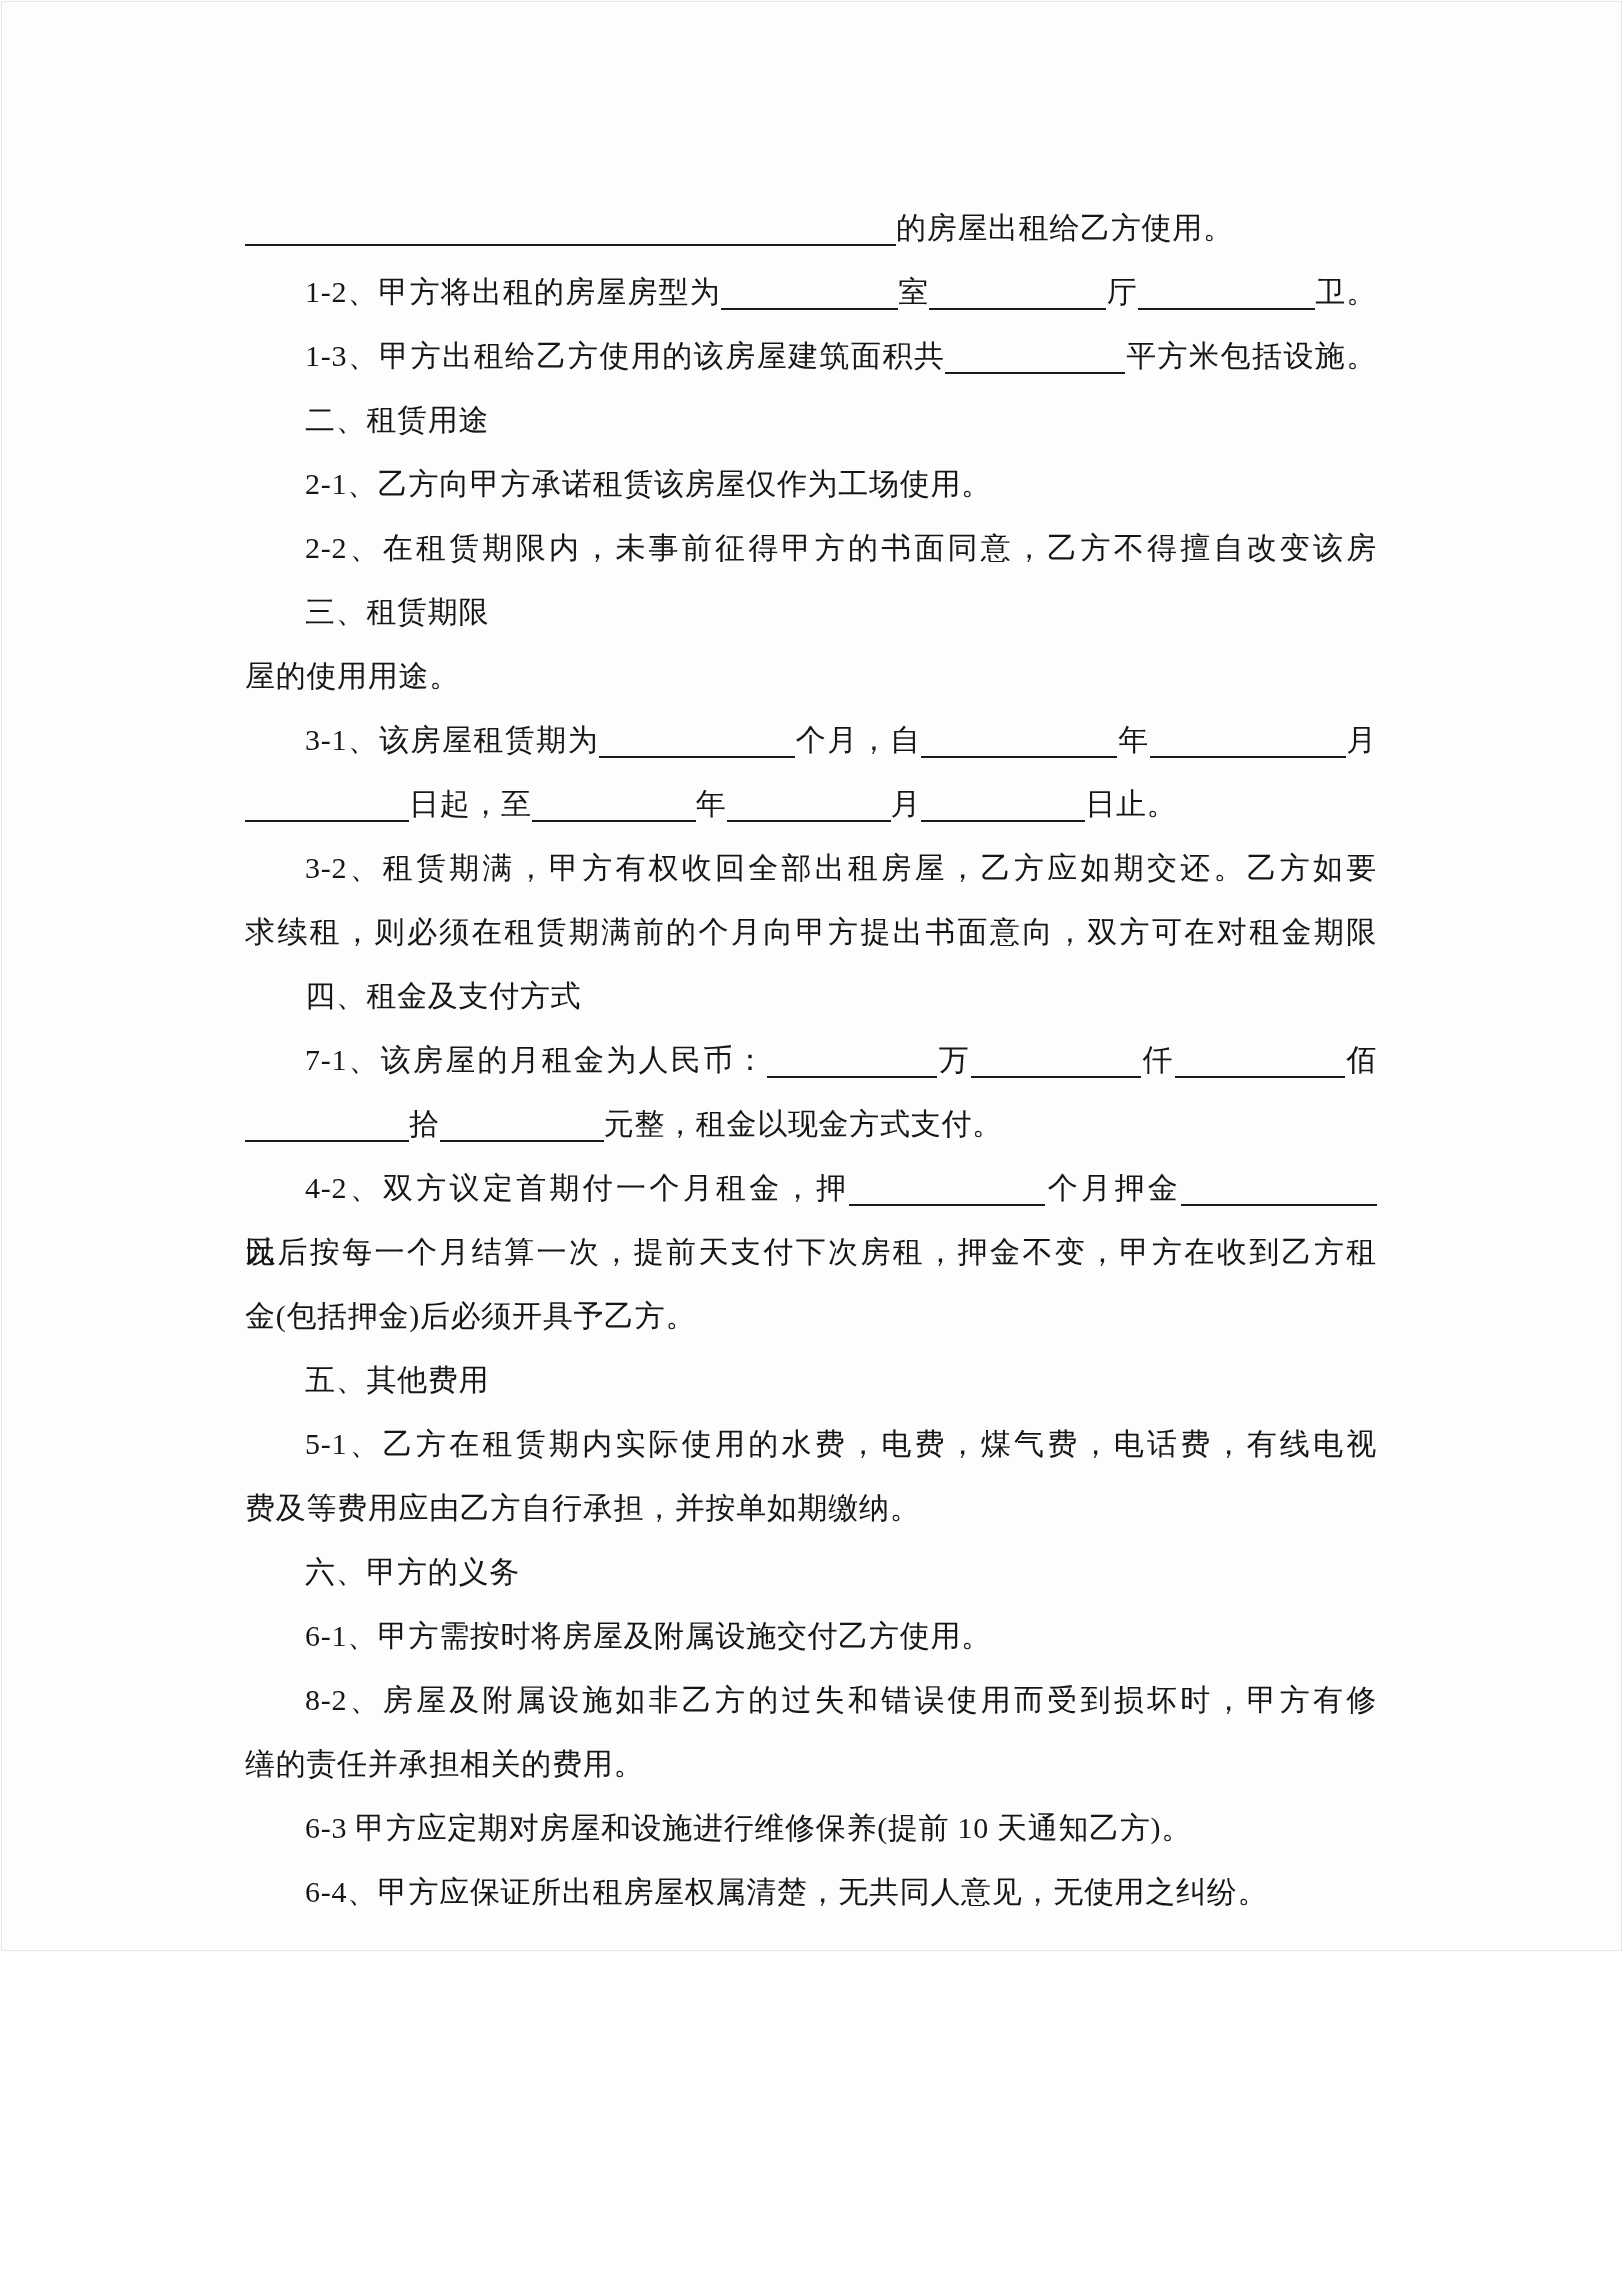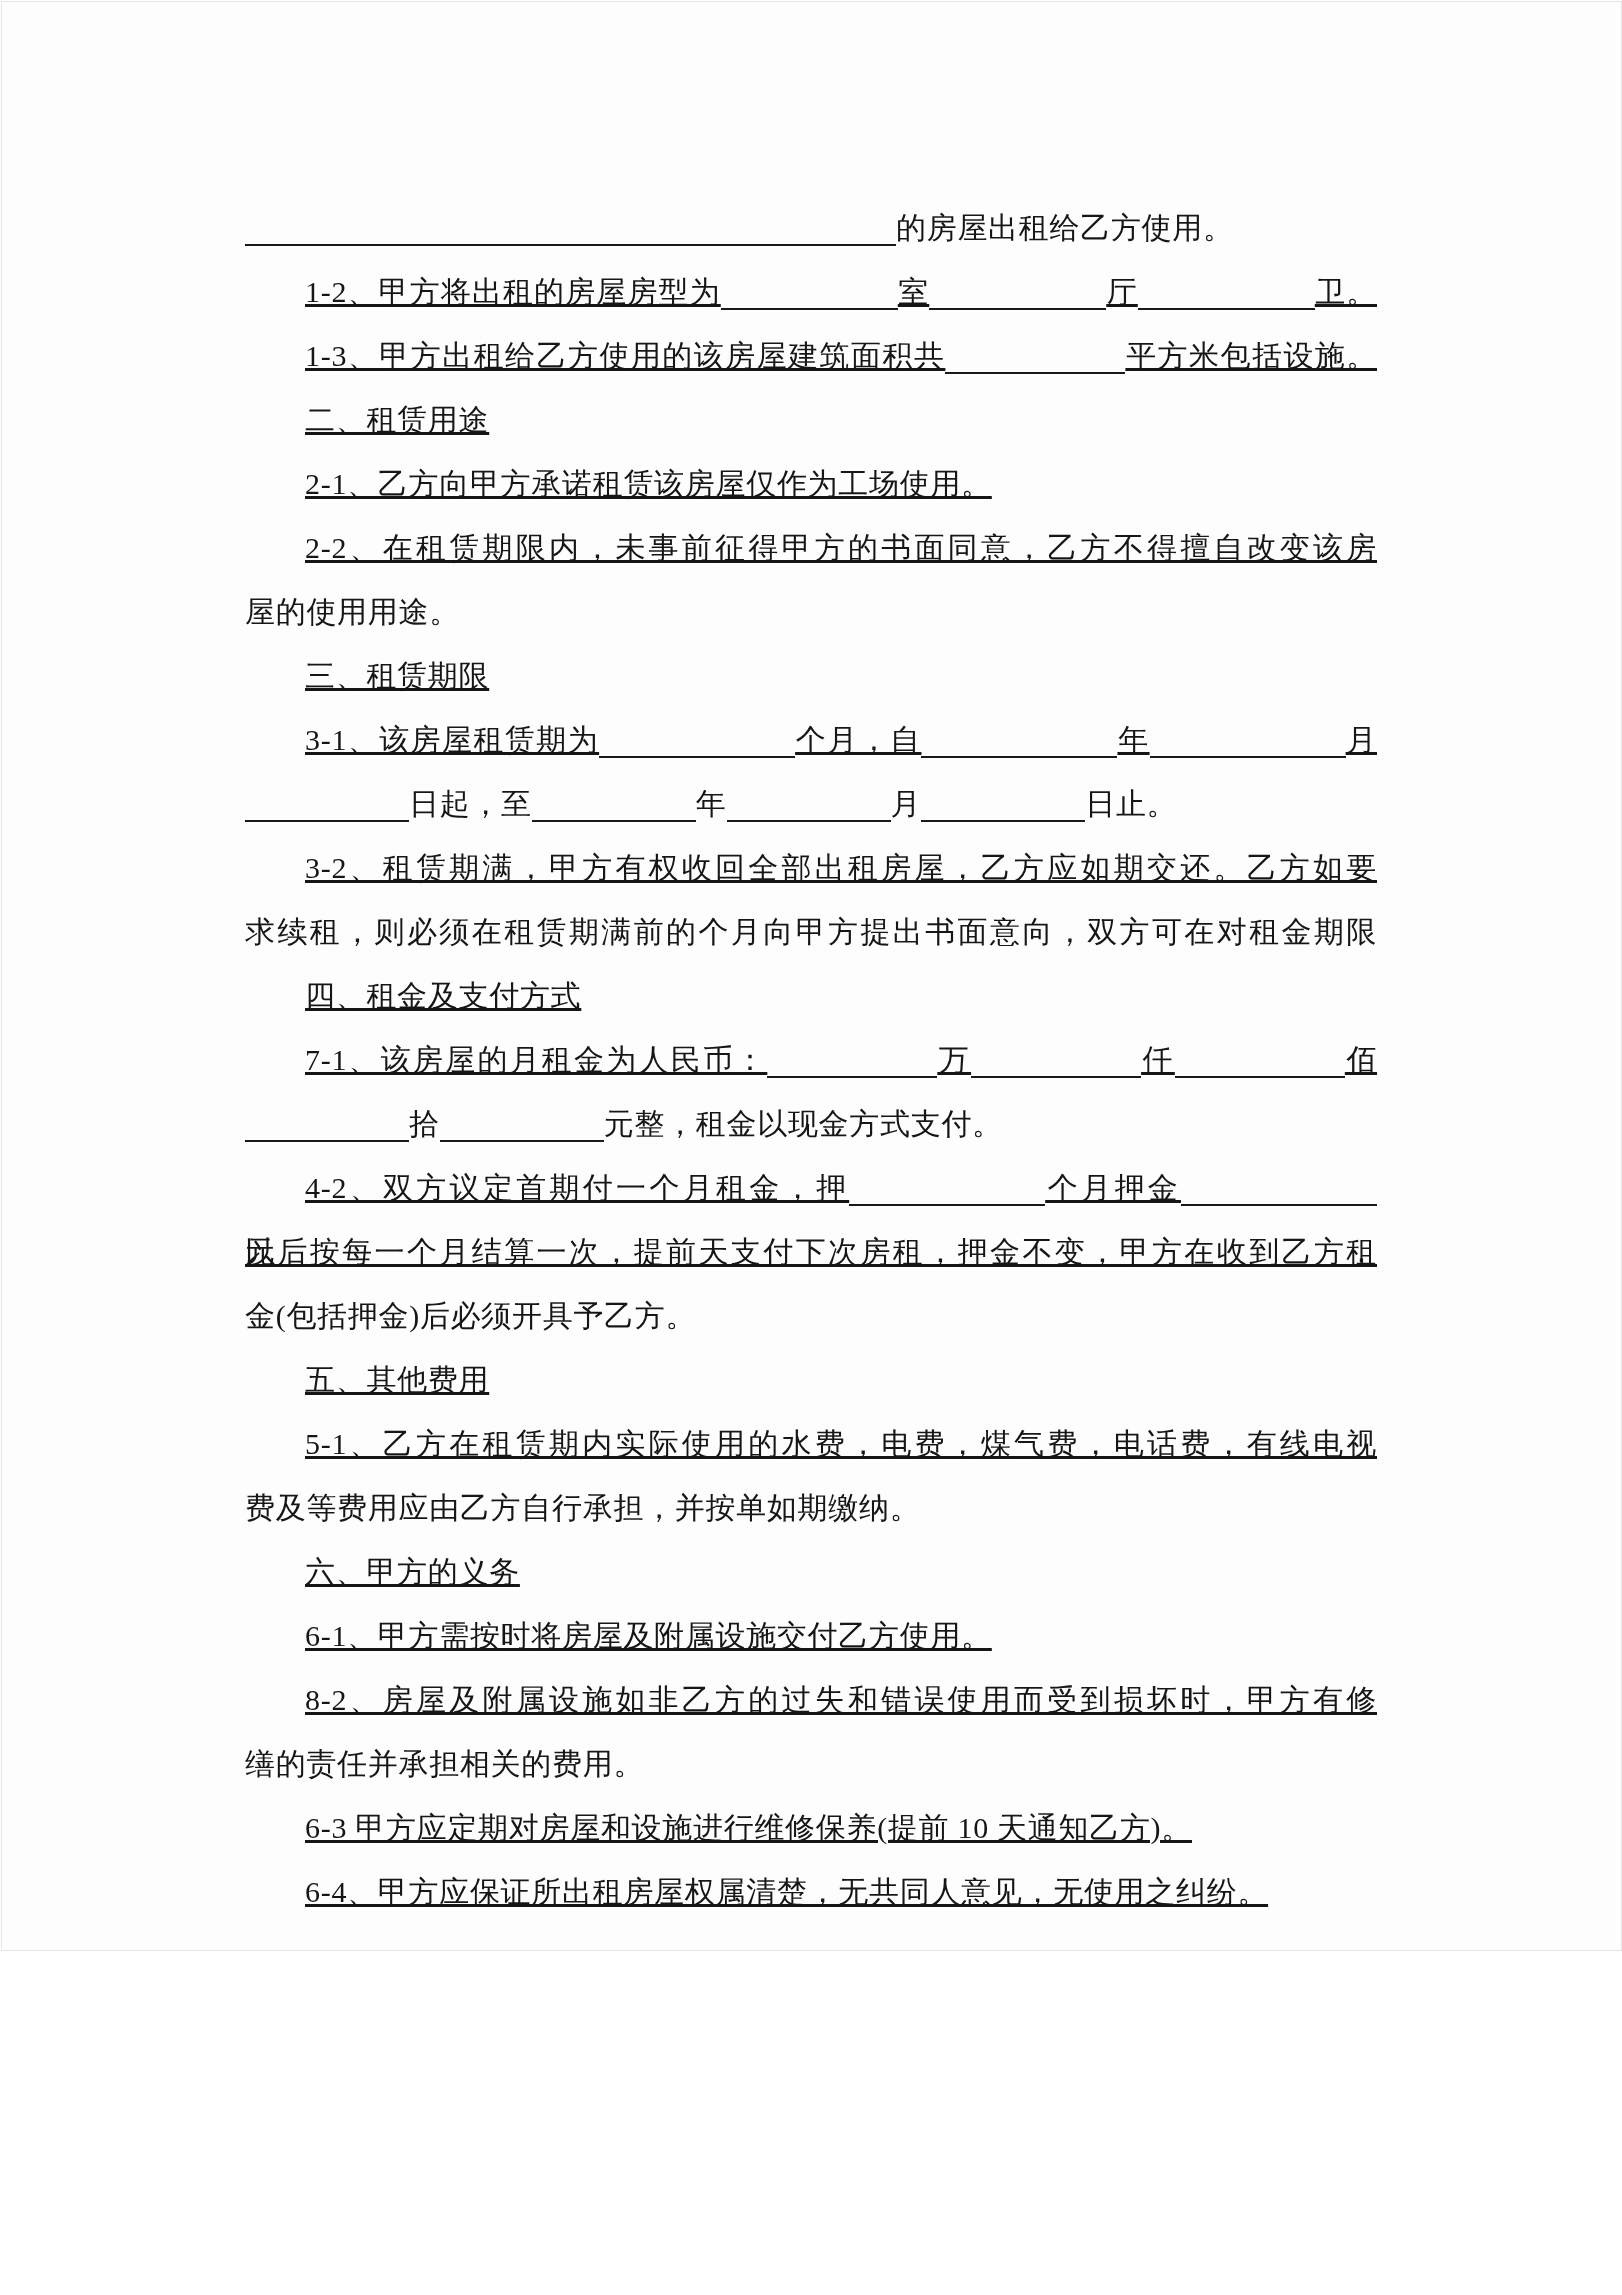--- a/index.html
+++ b/index.html
@@ -26,21 +26,20 @@
     font-size: 30px;
   }
   .line {
     height: 64px;
     line-height: 64px;
     white-space: nowrap;
     letter-spacing: 0.7px;
   }
   .line.indent {
     text-indent: 60px;
-    text-decoration: underline;
   }
   .line.justify {
     white-space: normal;
     text-align: justify;
     text-align-last: justify;
   }
   .blank {
     display: inline-block;
     height: 26px;
     border-bottom: 2.6px solid #1a1a1a;
@@ -54,22 +53,22 @@
 <body>
 
 <div class="page">
   <div class="content">
       <div class="line"><span class="blank" style="width: 651px;"></span><span class="run">的房屋出租给乙方使用。</span></div>
       <div class="line indent justify"><span class="run">1-2、甲方将出租的房屋房型为</span><span class="blank" style="width: 177px;"></span><span class="run">室</span><span class="blank" style="width: 177px;"></span><span class="run">厅</span><span class="blank" style="width: 177px;"></span><span class="run">卫。</span></div>
       <div class="line indent justify"><span class="run">1-3、甲方出租给乙方使用的该房屋建筑面积共</span><span class="blank" style="width: 180px;"></span><span class="run">平方米包括设施。</span></div>
       <div class="line indent"><span class="run">二、租赁用途</span></div>
       <div class="line indent"><span class="run">2-1、乙方向甲方承诺租赁该房屋仅作为工场使用。</span></div>
       <div class="line indent justify"><span class="run">2-2、在租赁期限内，未事前征得甲方的书面同意，乙方不得擅自改变该房</span></div>
+      <div class="line indent"><span class="run">三、租赁期限</span></div>
       <div class="line"><span class="run">屋的使用用途。</span></div>
-      <div class="line indent"><span class="run">三、租赁期限</span></div>
       <div class="line indent justify"><span class="run">3-1、该房屋租赁期为</span><span class="blank" style="width: 196px;"></span><span class="run">个月，自</span><span class="blank" style="width: 196px;"></span><span class="run">年</span><span class="blank" style="width: 196px;"></span><span class="run">月</span></div>
       <div class="line"><span class="blank" style="width: 164px;"></span><span class="run">日起，至</span><span class="blank" style="width: 164px;"></span><span class="run">年</span><span class="blank" style="width: 164px;"></span><span class="run">月</span><span class="blank" style="width: 164px;"></span><span class="run">日止。</span></div>
       <div class="line indent justify"><span class="run">3-2、租赁期满，甲方有权收回全部出租房屋，乙方应如期交还。乙方如要</span></div>
       <div class="line justify"><span class="run">求续租，则必须在租赁期满前的个月向甲方提出书面意向，双方可在对租金期限</span></div>
       <div class="line indent"><span class="run">四、租金及支付方式</span></div>
       <div class="line indent justify"><span class="run">7-1、该房屋的月租金为人民币：</span><span class="blank" style="width: 170px;"></span><span class="run">万</span><span class="blank" style="width: 170px;"></span><span class="run">仟</span><span class="blank" style="width: 170px;"></span><span class="run">佰</span></div>
       <div class="line"><span class="blank" style="width: 164px;"></span><span class="run">拾</span><span class="blank" style="width: 164px;"></span><span class="run">元整，租金以现金方式支付。</span></div>
       <div class="line indent justify"><span class="run">4-2、双方议定首期付一个月租金，押</span><span class="blank" style="width: 196px;"></span><span class="run">个月押金</span><span class="blank" style="width: 196px;"></span><span class="run">元，</span></div>
       <div class="line justify"><span class="run">以后按每一个月结算一次，提前天支付下次房租，押金不变，甲方在收到乙方租</span></div>
       <div class="line"><span class="run">金(包括押金)后必须开具予乙方。</span></div>

